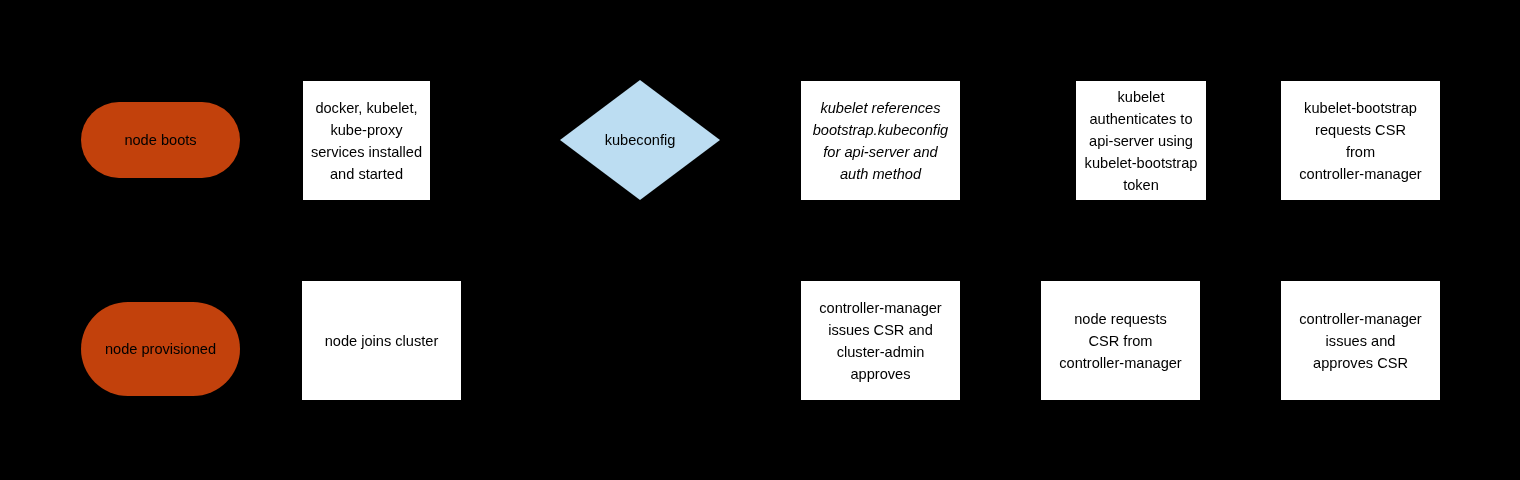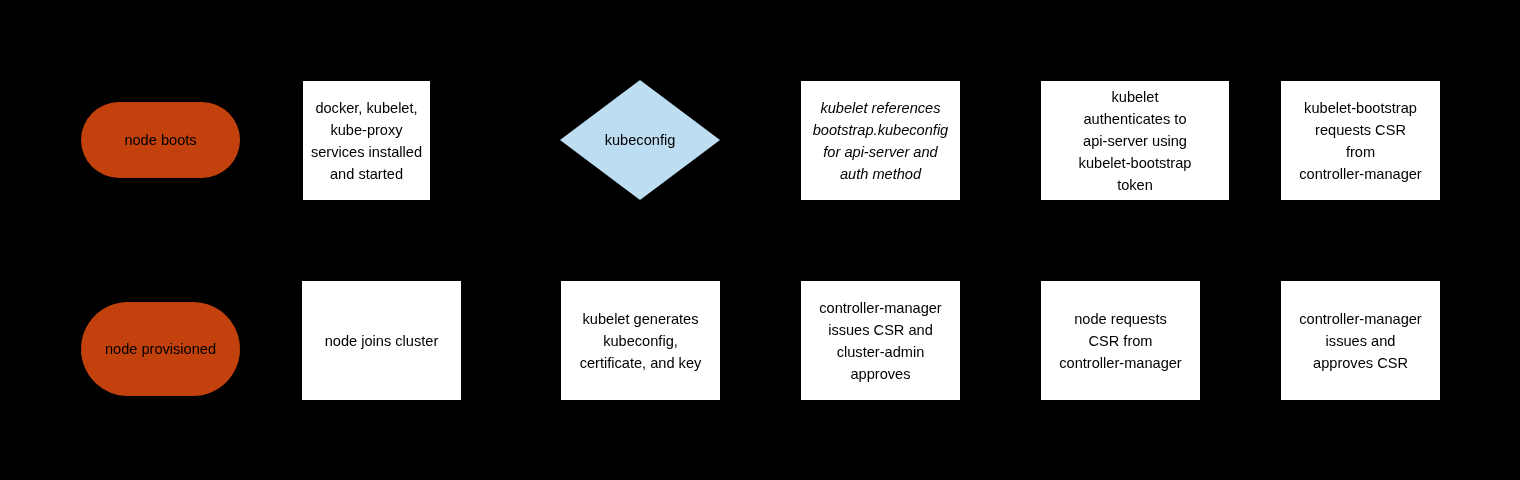--- a/index.html
+++ b/index.html
@@ -87,21 +87,21 @@
     <span class="node-label">kubeconfig</span>
   </div>
 
   <div class="node rect overflow" style="left:801px; top:81px; width:159px; height:119px;">
     <span class="node-label">kubelet references
 bootstrap.kubeconfig
 for api-server and
 auth method</span>
   </div>
 
-  <div class="node rect" style="left:1041px; top:81px; width:188px; height:119px;">
+  <div class="node rect" style="left:1076px; top:81px; width:130px; height:119px;">
     <span class="node-label">kubelet
 authenticates to
 api-server using
 kubelet-bootstrap
 token</span>
   </div>
 
   <div class="node rect" style="left:1281px; top:81px; width:159px; height:119px;">
     <span class="node-label">kubelet-bootstrap
 requests CSR
@@ -110,25 +110,20 @@
   </div>
 
   <div class="node stadium" style="left:81px; top:302px; width:159px; height:94px;justify-content:flex-end;">
     <span class="node-label">node provisioned</span>
   </div>
 
   <div class="node rect" style="left:302px; top:281px; width:159px; height:119px;">
     <span class="node-label">node joins cluster</span>
   </div>
 
-  <div class="node rect" style="left:561px; top:281px; width:159px; height:119px;">
-    <span class="node-label">kubelet generates
-kubeconfig,
-certificate, and key</span>
-  </div>
 
   <div class="node rect" style="left:801px; top:281px; width:159px; height:119px;">
     <span class="node-label">controller-manager
 issues CSR and
 cluster-admin
 approves</span>
   </div>
 
   <div class="node rect" style="left:1041px; top:281px; width:159px; height:119px;">
     <span class="node-label">node requests

